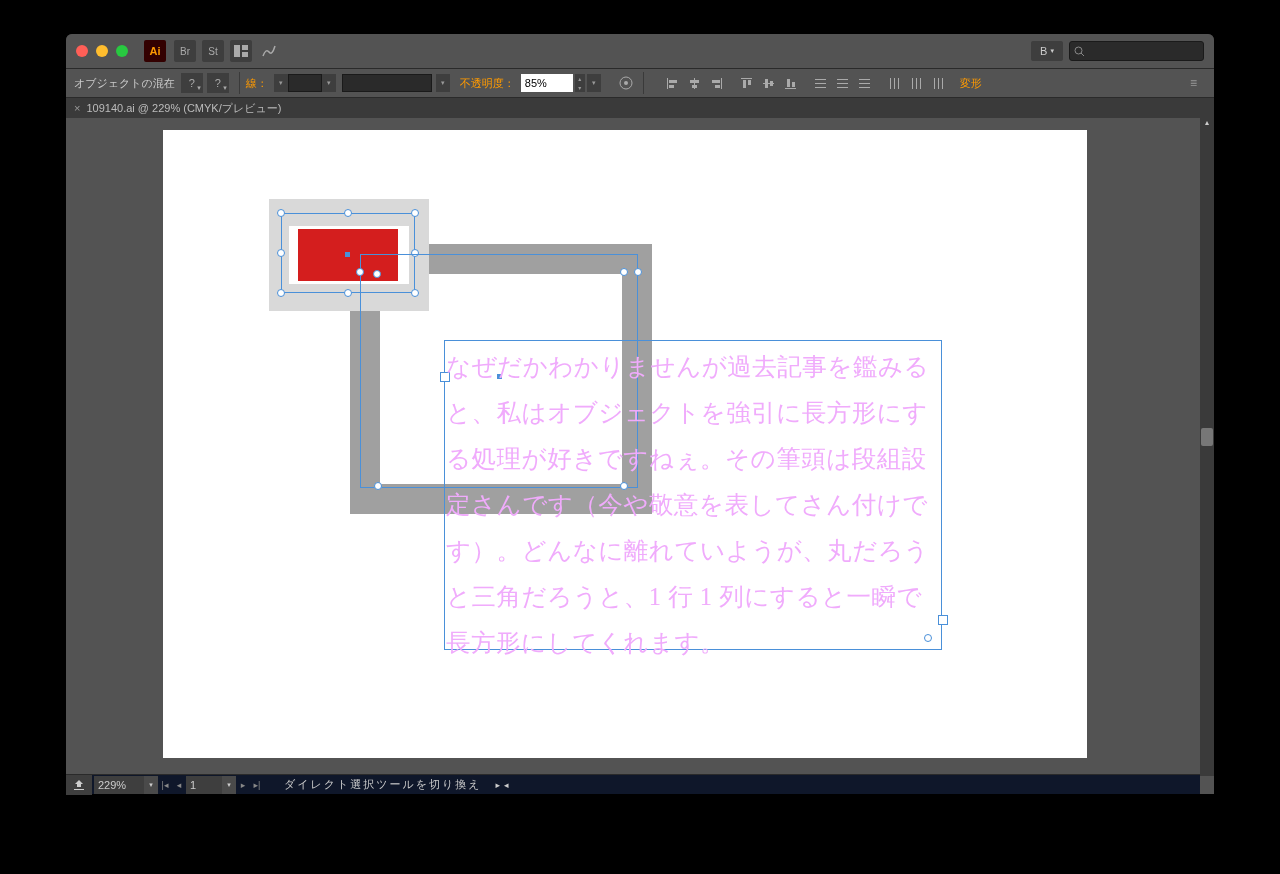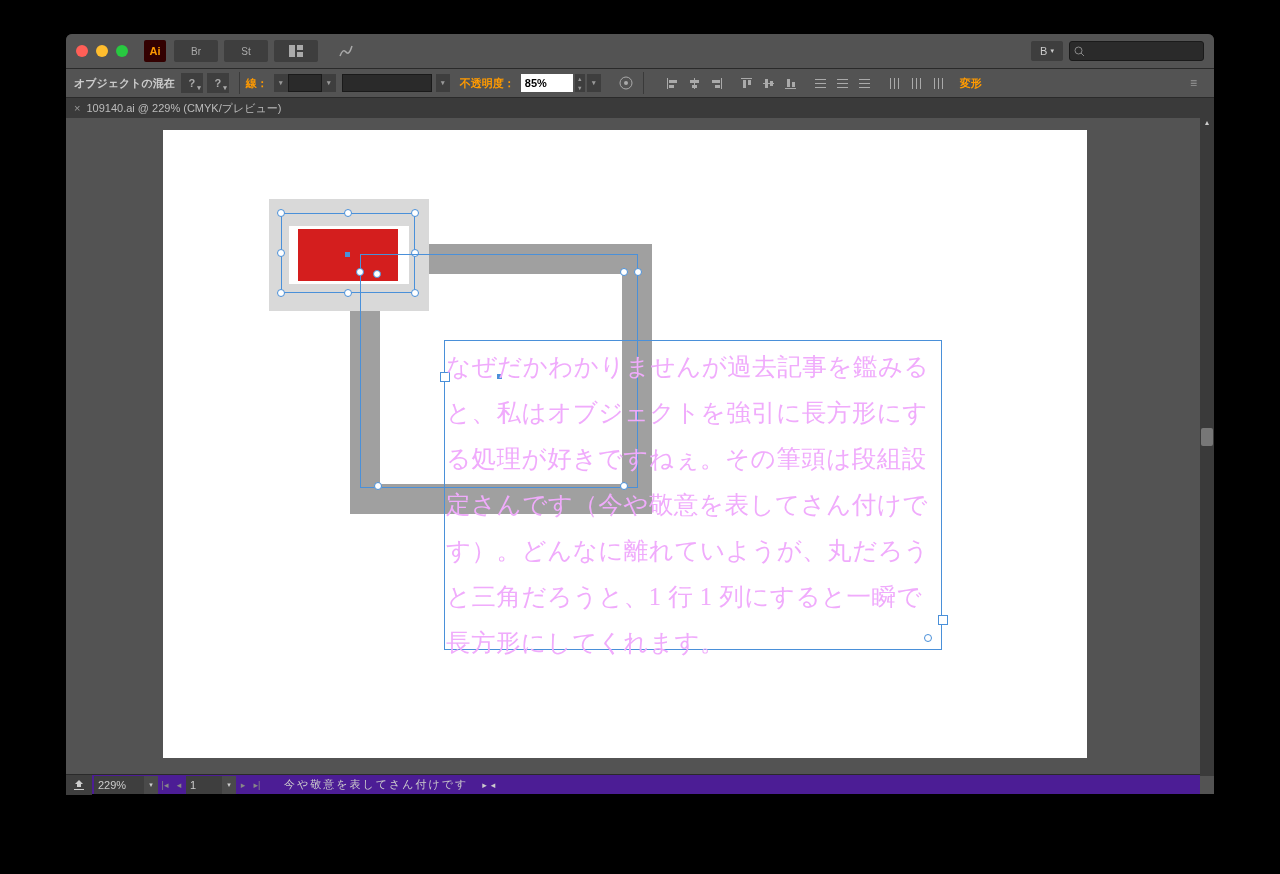--- a/index.html
+++ b/index.html
@@ -5,27 +5,27 @@
 * { margin: 0; padding: 0; box-sizing: border-box; font-family: "Hiragino Sans", "Helvetica Neue", sans-serif; }
 body { background: #000; width: 1280px; height: 874px; position: relative; overflow: hidden; }
 .window { position: absolute; left: 66px; top: 34px; width: 1148px; height: 760px; background: #3a3a3a; border-radius: 6px 6px 0 0; box-shadow: 0 10px 40px rgba(0,0,0,0.6); }
 .titlebar { height: 34px; background: #535353; border-radius: 6px 6px 0 0; display: flex; align-items: center; padding: 0 10px; }
 .traffic { display: flex; gap: 8px; margin-right: 16px; }
 .traffic span { width: 12px; height: 12px; border-radius: 50%; display: block; }
 .tl-close { background: #ff5f57; }
 .tl-min { background: #ffbd2e; }
 .tl-max { background: #28c940; }
 .app-icon { width: 22px; height: 22px; background: #330000; color: #ff9a00; font-weight: bold; font-size: 11px; display: flex; align-items: center; justify-content: center; margin-right: 8px; border-radius: 2px; }
-.tb-btn { width: 44px; height: 22px; background: #3e3e3e; margin-right: 6px; display: flex; align-items: center; justify-content: center; color: #aaa; font-size: 10px; border-radius: 2px; }
+.tb-btn { width: 22px; height: 22px; background: #3e3e3e; margin-right: 6px; display: flex; align-items: center; justify-content: center; color: #aaa; font-size: 10px; border-radius: 2px; }
 .tb-right { margin-left: auto; display: flex; align-items: center; gap: 6px; }
 .char-btn { width: 32px; height: 20px; background: #3e3e3e; color: #ccc; font-size: 11px; display: flex; align-items: center; justify-content: center; border-radius: 2px; }
 .search-box { width: 135px; height: 20px; background: #2a2a2a; border: 1px solid #1a1a1a; border-radius: 3px; display: flex; align-items: center; padding: 0 4px; }
 .search-box svg { margin-right: 4px; }
 
-.controlbar { height: 30px; background: #535353; border-top: 1px solid #2a2a2a; border-bottom: 1px solid #2a2a2a; display: flex; align-items: center; padding: 0 8px; font-size: 11px; color: #ccc; font-weight: bold; }
+.controlbar { height: 30px; background: #535353; border-top: 1px solid #2a2a2a; border-bottom: 1px solid #2a2a2a; display: flex; align-items: center; padding: 0 8px; font-size: 11px; color: #ccc; }
 .cb-label { margin-right: 6px; }
 .cb-orange { color: #ff9a00; }
 .cb-help { width: 22px; height: 20px; background: #3e3e3e; margin-right: 4px; display: flex; align-items: center; justify-content: center; color: #aaa; font-size: 11px; position: relative; }
 .cb-help::after { content: "▾"; font-size: 7px; position: absolute; right: 2px; bottom: 1px; }
 .cb-sep { width: 1px; height: 22px; background: #3a3a3a; margin: 0 6px; }
 .cb-swatch { width: 34px; height: 18px; background: #2a2a2a; border: 1px solid #1a1a1a; }
 .cb-drop { width: 14px; height: 18px; background: #3e3e3e; display: flex; align-items: center; justify-content: center; font-size: 7px; color: #999; }
 .cb-swatch2 { width: 90px; height: 18px; background: #2a2a2a; border: 1px solid #1a1a1a; margin-right: 4px; }
 .cb-input { width: 52px; height: 18px; background: #fff; color: #000; font-size: 11px; padding: 0 4px; display: flex; align-items: center; }
 .cb-arrows { width: 10px; display: flex; flex-direction: column; margin-left: 2px; }
@@ -55,21 +55,21 @@
 .sel-box { position: absolute; border: 1px solid #4a90d9; }
 .sel1 { left: 215px; top: 95px; width: 134px; height: 80px; }
 .sel2 { left: 294px; top: 136px; width: 278px; height: 234px; }
 .sel-handle { position: absolute; width: 8px; height: 8px; border: 1px solid #4a90d9; background: #fff; border-radius: 50%; }
 .sel-anchor { position: absolute; width: 5px; height: 5px; background: #4a90d9; }
 
 .text-frame { position: absolute; left: 378px; top: 222px; width: 498px; height: 310px; border: 1px solid #4a90d9; }
 .text-content { position: absolute; left: 380px; top: 226px; width: 496px; font-size: 24.5px; line-height: 46px; color: #f0abfc; font-family: "Hiragino Mincho ProN", serif; letter-spacing: 0.5px; }
 .text-port { position: absolute; width: 10px; height: 10px; border: 1px solid #4a90d9; background: #fff; }
 
-.statusbar { position: absolute; bottom: 0; left: 0; right: 0; height: 20px; background: #4c1d95; border-top: 1px solid #2a2a2a; display: flex; align-items: center; font-size: 11px; color: #ccc; }
+.statusbar { position: absolute; bottom: 0; left: 0; right: 0; height: 20px; background: #0f172a; border-top: 1px solid #2a2a2a; display: flex; align-items: center; font-size: 11px; color: #ccc; }
 .sb-icon { width: 26px; height: 20px; background: #3e3e3e; display: flex; align-items: center; justify-content: center; margin-right: 2px; }
 .sb-zoom { width: 50px; height: 18px; background: #3e3e3e; padding: 0 4px; display: flex; align-items: center; }
 .sb-drop { width: 14px; height: 18px; background: #4a4a4a; font-size: 7px; display: flex; align-items: center; justify-content: center; }
 .sb-nav { width: 14px; height: 18px; color: #888; display: flex; align-items: center; justify-content: center; font-size: 9px; }
 .sb-input { width: 36px; height: 18px; background: #3e3e3e; padding: 0 4px; display: flex; align-items: center; }
 .sb-status { margin-left: 20px; letter-spacing: 2px; }
 .sb-play { margin-left: 14px; color: #ccc; font-size: 9px; }
 
 .align-icons { display: flex; gap: 0; margin-left: 12px; }
 .align-icons .cb-iconbtn svg { display: block; }
@@ -292,18 +292,18 @@
           </svg>
       </div>
       <div class="sb-zoom">229%</div>
       <div class="sb-drop">▾</div>
       <div class="sb-nav">|◂</div>
       <div class="sb-nav">◂</div>
       <div class="sb-input">1</div>
       <div class="sb-drop">▾</div>
       <div class="sb-nav">▸</div>
       <div class="sb-nav">▸|</div>
-      <span class="sb-status">今や敬意を表してさん付けです</span>
+      <span class="sb-status">ダイレクト選択ツールを切り換え</span>
       <span class="sb-play">▸</span>
       <span class="sb-play" style="margin-left:4px">◂</span>
     </div>
   </div>
 </div>
 
 </body></html>

